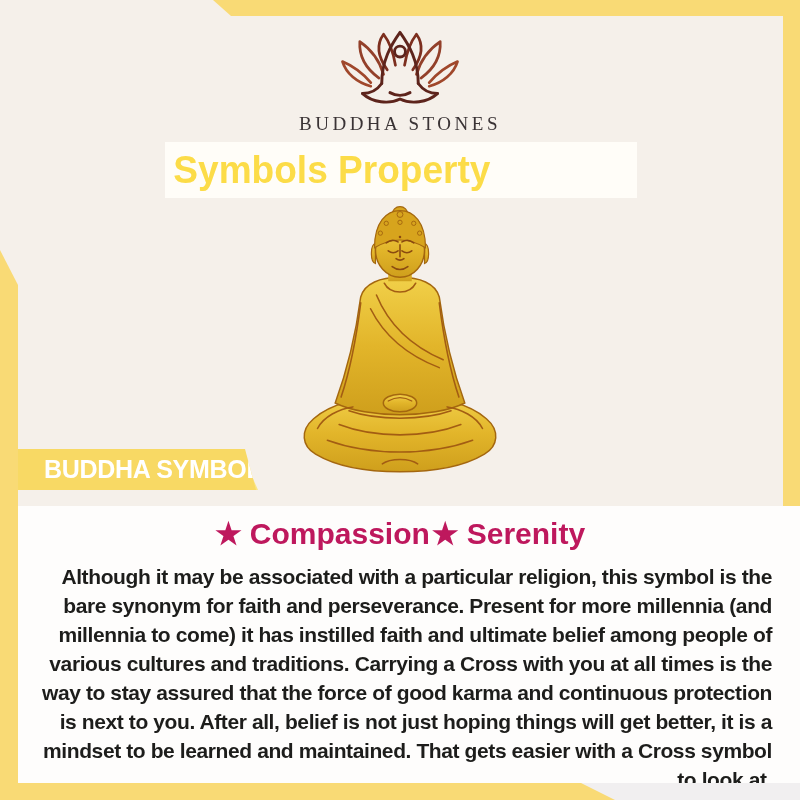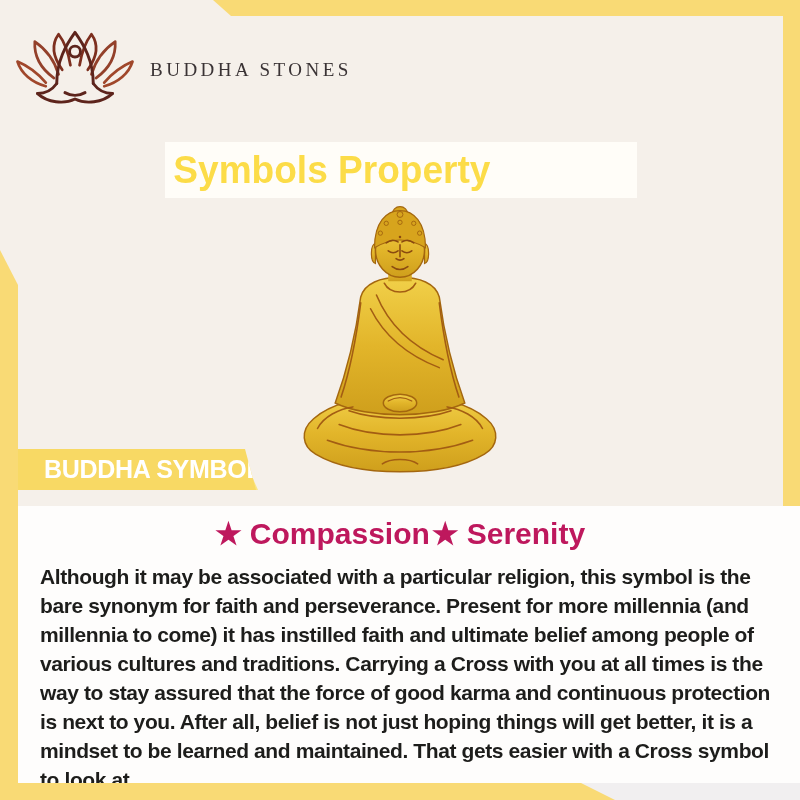--- a/index.html
+++ b/index.html
@@ -31,21 +31,21 @@
   }
   .ribbon-bottom {
     position:absolute; left:0; bottom:0; width:615px; height:17px;
     background:#f9da75;
     clip-path:polygon(0 0, 581px 0, 100% 100%, 0 100%);
     z-index:5;
   }
   
   .logo-wrap {
     position:absolute; top:26px; left:0; width:100%;
-    display:flex; flex-direction:row; align-items:center; z-index:2;
+    display:flex; flex-direction:column; align-items:center; z-index:2;
   }
   .brand-name {
     margin-top:3px;
     font-family:"Liberation Serif", serif;
     font-size:19px; letter-spacing:3.5px; color:#3a3335; white-space:nowrap;
   }
   
   .title-strip {
     position:absolute; left:165px; top:142px; width:472px; height:56px;
     background:#fffdf8; display:flex; align-items:center; justify-content:flex-start;
@@ -81,23 +81,23 @@
     background:#fefdfc; z-index:3;
   }
   .traits {
     position:absolute; left:0; top:10px; width:100%;
     text-align:center; color:#be185d; font-size:30px; font-weight:bold;
     white-space:nowrap;
   }
   .traits .star { margin-right:8px; }
   .traits .trait + .trait { margin-left:2px; }
   .description {
-    position:absolute; left:40px; top:56px; width:746px;
+    position:absolute; left:26px; top:56px; width:746px;
     font-size:21px; font-weight:bold; line-height:29px;
-    letter-spacing:-0.4px; color:#1d1d1b; text-align:left;
+    letter-spacing:-0.4px; color:#1d1d1b; text-align:right;
   }
 </style>
 </head>
 <body>
 
 <div class="canvas">
 
   <div class="ribbon-top"></div>
   <div class="ribbon-right"></div>
 

